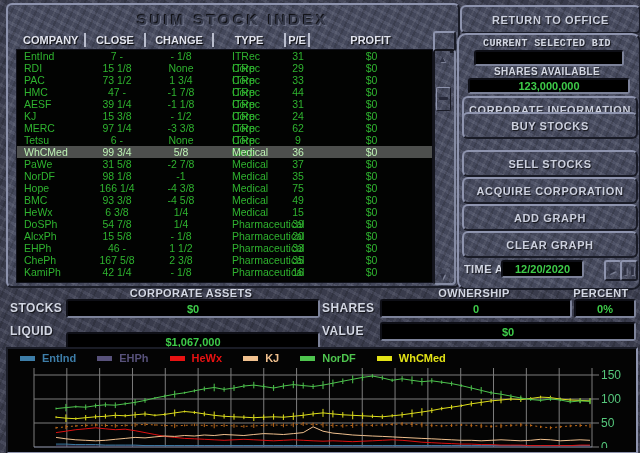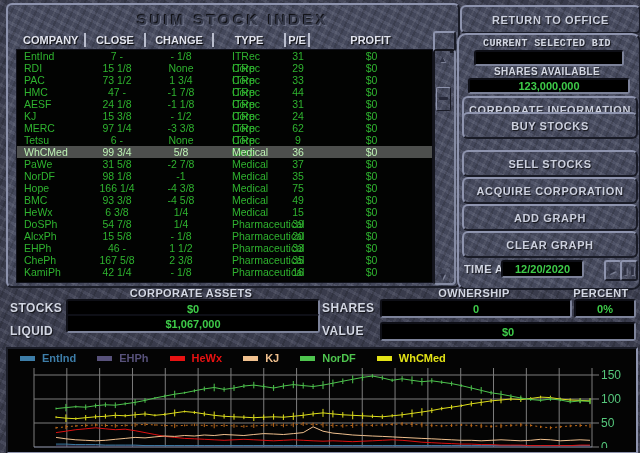--- a/index.html
+++ b/index.html
@@ -121,21 +121,21 @@
         <div class="trow">
           <div class="c-company">HMC</div>
           <div class="c-close">47 -</div>
           <div class="c-change">-1 7/8</div>
           <div class="c-type">ITRec Corp</div>
           <div class="c-pe">44</div>
           <div class="c-profit">$0</div>
         </div>
         <div class="trow">
           <div class="c-company">AESF</div>
-          <div class="c-close">24 1/8</div>
+          <div class="c-close">39 1/4</div>
           <div class="c-change">-1 1/8</div>
           <div class="c-type">ITRec Corp</div>
           <div class="c-pe">31</div>
           <div class="c-profit">$0</div>
         </div>
         <div class="trow">
           <div class="c-company">KJ</div>
           <div class="c-close">15 3/8</div>
           <div class="c-change">- 1/2</div>
           <div class="c-type">ITRec Corp</div>
@@ -286,21 +286,21 @@
   <div class="lbl sumHead" style="left:380px;width:188px;text-align:center;">OWNERSHIP</div>
   <div class="lbl sumHead" style="left:566px;width:70px;text-align:center;">PERCENT</div>
 
   <div class="lbl sumLbl" style="left:10px;top:301px;">STOCKS</div>
   <div class="blackfield sumField" style="left:66px;top:299px;width:250px;">$0</div>
   <div class="lbl sumLbl" style="left:322px;top:301px;">SHARES</div>
   <div class="blackfield sumField" style="left:380px;top:299px;width:188px;">0</div>
   <div class="blackfield sumField" style="left:574px;top:299px;width:58px;">0%</div>
 
   <div class="lbl sumLbl" style="left:10px;top:324px;">LIQUID</div>
-  <div class="blackfield sumField" style="left:66px;top:314px;width:250px;">$1,067,000</div>
+  <div class="blackfield sumField" style="left:66px;top:332px;width:250px;">$1,067,000</div>
   <div class="lbl sumLbl" style="left:322px;top:324px;">VALUE</div>
   <div class="blackfield sumField" style="left:380px;top:322px;width:252px;">$0</div>
 
   <div id="chartPanel">
     <div id="legend">
         <div class="legItem">
           <span class="legSwatch" style="background: rgb(61, 125, 168);"></span>
           <span style="color: rgb(61, 125, 168);">EntInd</span>
         </div>
         <div class="legItem">

